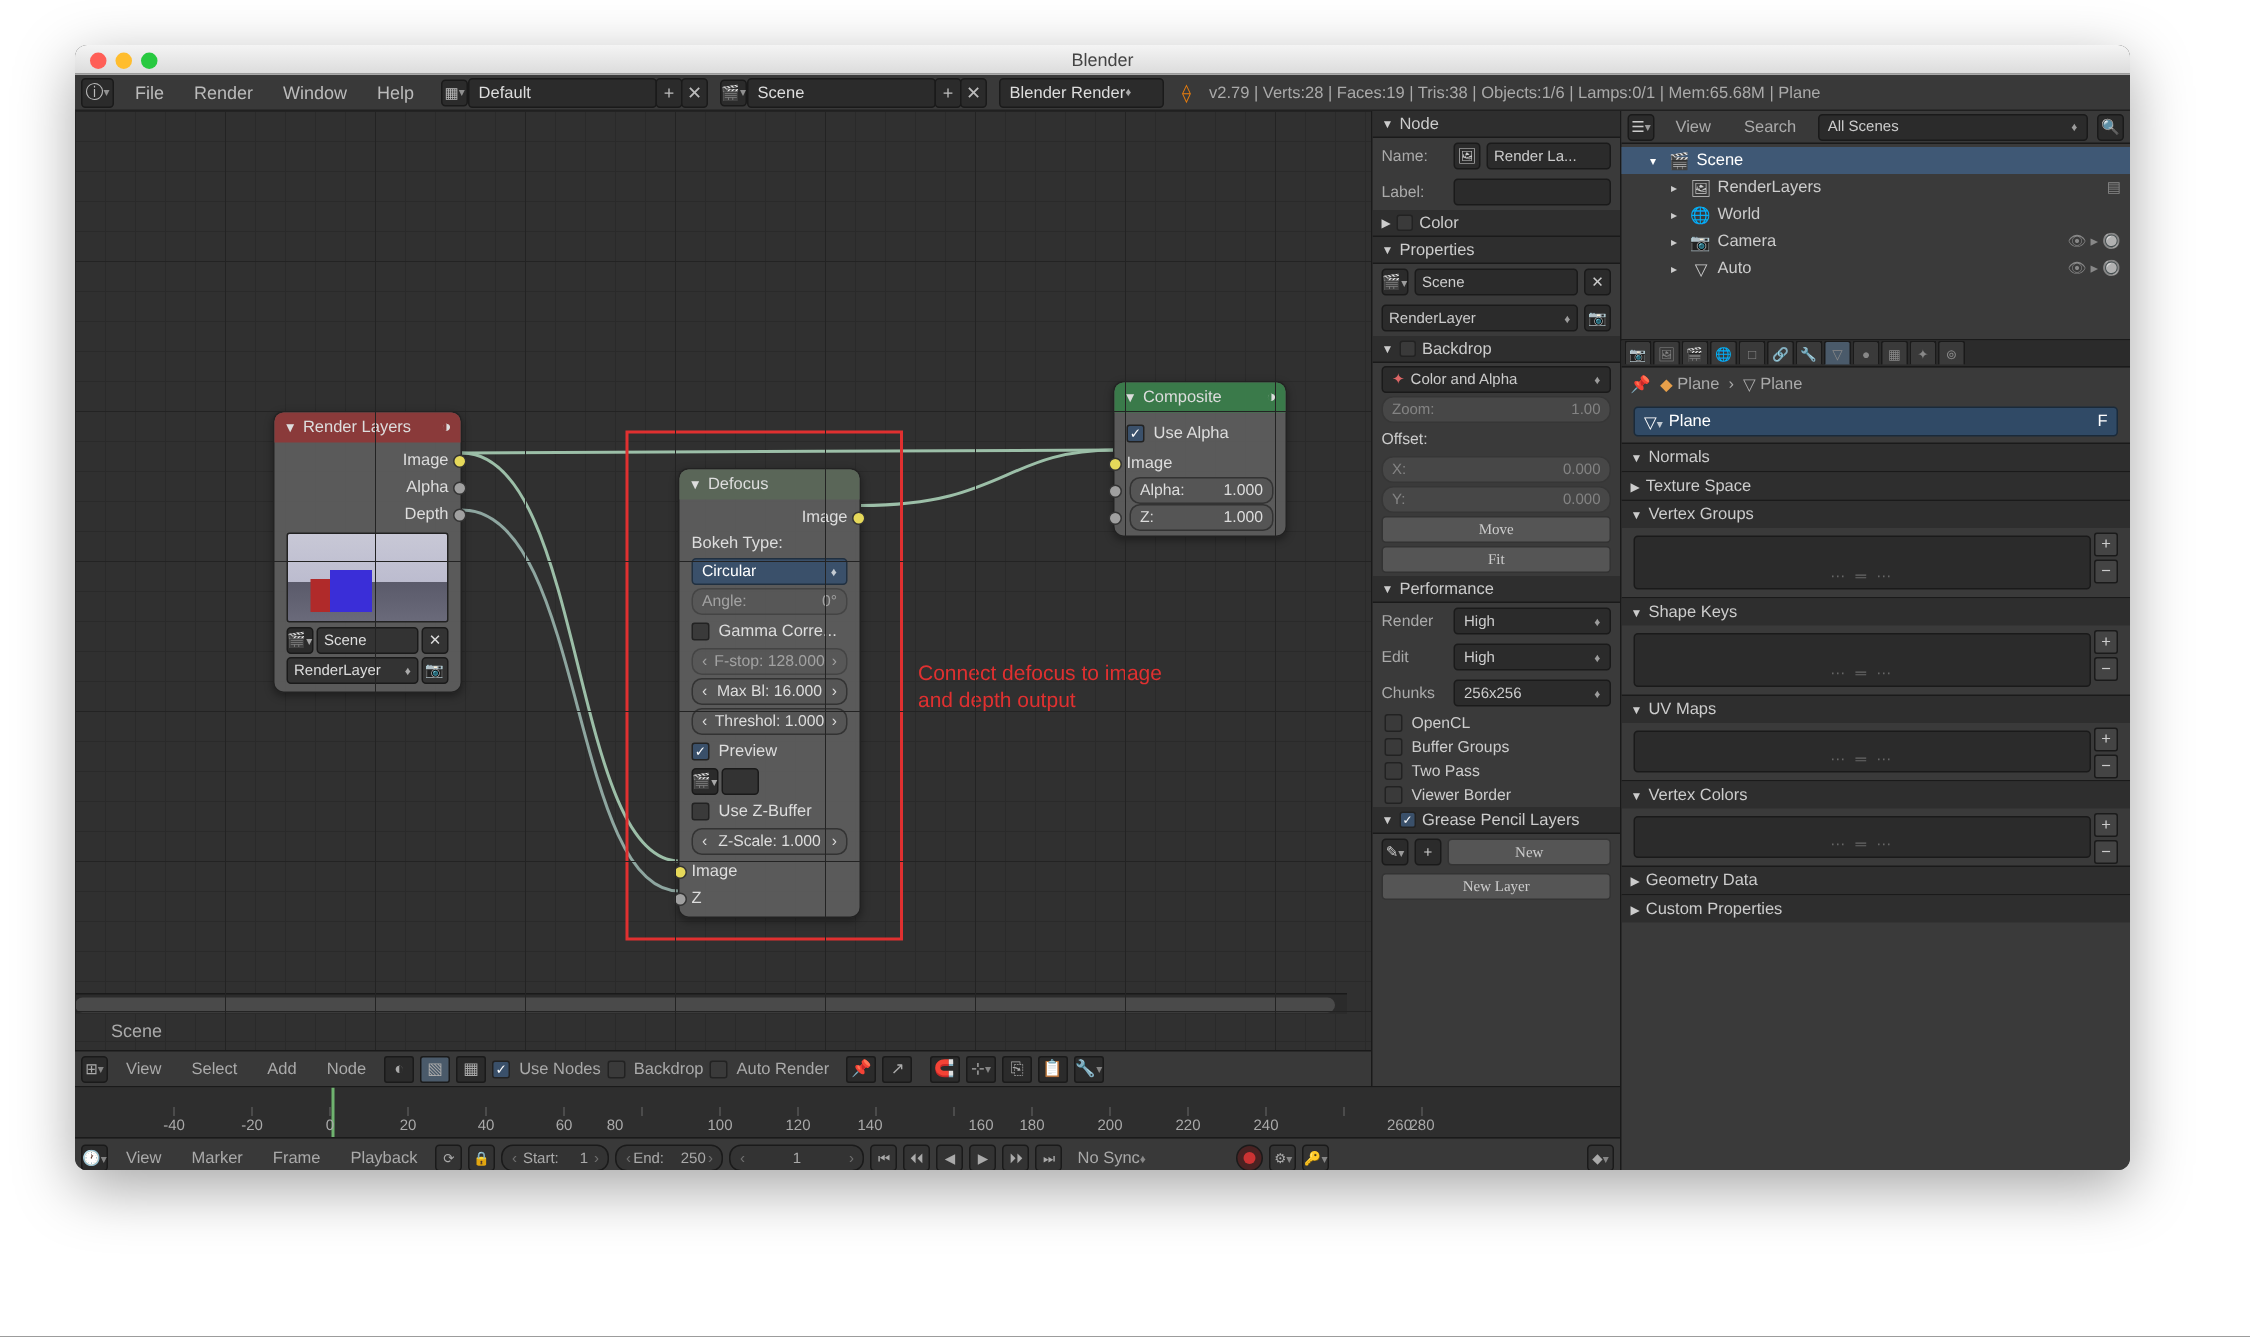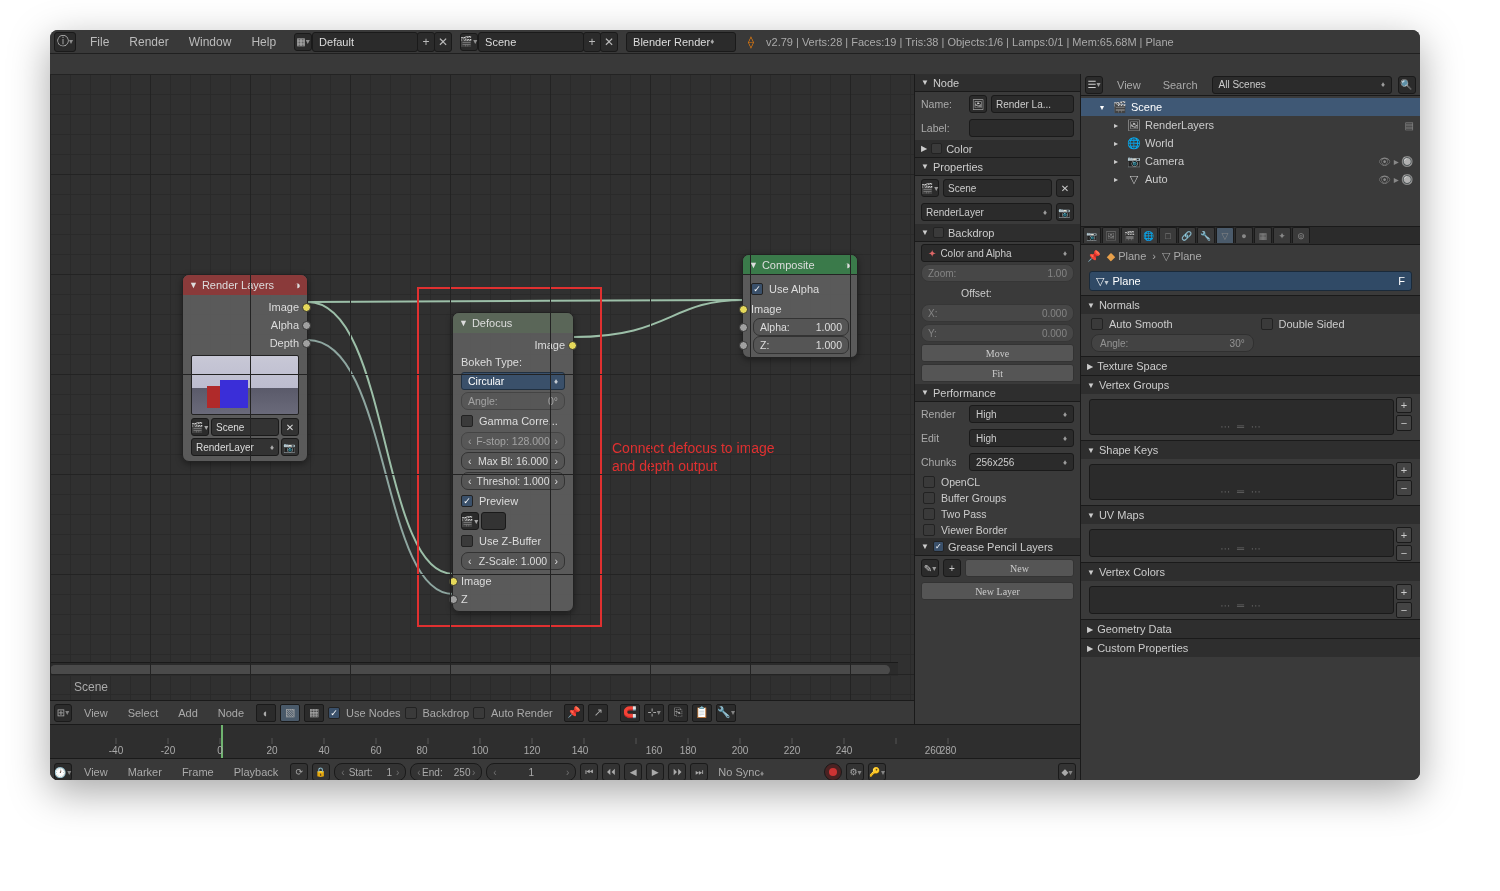--- a/index.html
+++ b/index.html
@@ -8,21 +8,21 @@
 .titlebar { height: 20px; background: linear-gradient(#f4f4f4,#dcdcdc); border-bottom: 1px solid #aaa; display:flex; align-items:center; padding:0 8px; font-size:12px; color:#444; }
 .traffic { display:flex; gap:6px; position:absolute; left:10px; top:5px; }
 .traffic span { width:11px; height:11px; border-radius:50%; display:inline-block; }
 .tr-close{background:#ff5f57;} .tr-min{background:#ffbd2e;} .tr-max{background:#28c940;}
 .titlebar .title { margin: 0 auto; }
 .menubar { height: 24px; background:#393939; display:flex; align-items:center; padding:0 4px; border-bottom:1px solid #202020; color:#bbb; font-size:12px; gap:0; }
 .menubar .iconbtn { width:22px; height:20px; background:#2b2b2b; border:1px solid #1a1a1a; border-radius:3px; margin-right:4px; display:flex; align-items:center; justify-content:center; }
 .menubar .mitem { padding:0 10px; cursor:default; }
 .menubar .spacer { width:8px; }
 .menubar .dropdown { background:#2b2b2b; border:1px solid #1a1a1a; height:20px; display:flex; align-items:center; padding:0 6px; border-radius:3px; font-size:11px; color:#ddd;}
-.menubar .dropdown.wide{ width:106px;}
+.menubar .dropdown.wide{ width:126px;}
 .menubar .plus, .menubar .x { width:18px; height:20px; background:#2b2b2b; border:1px solid #1a1a1a; display:flex; align-items:center; justify-content:center; border-radius:3px; margin-left:-1px; font-size:12px;}
 .statline { margin-left:8px; color:#aaa; font-size:11px; }
 
 .workspace { position:absolute; left:0; top:44px; right:0; bottom:0; }
 
 
 .nodeed { position:absolute; left:0; top:0; width:864px; height:626px; background:#303030;
   background-image: linear-gradient(#2a2a2a 1px, transparent 1px), linear-gradient(90deg,#2a2a2a 1px, transparent 1px);
   background-size: 20px 20px;
 }
@@ -114,32 +114,40 @@
 .crumbs .seg{display:flex;align-items:center;gap:3px;}
 .dname{height:20px;background:#304a66;border:1px solid #1a2a3a;border-radius:3px;display:flex;align-items:center;padding:0 6px;margin:4px 8px;color:#fff;justify-content:space-between;}
 .section{border-top:1px solid #1a1a1a;}
 .shead{height:18px;background:#2e2e2e;display:flex;align-items:center;padding:0 6px;gap:4px;}
 .shead .tri{font-size:8px;}
 .sbody{padding:2px 0;}
 .slist{height:36px;background:#2b2b2b;border:1px solid #1a1a1a;border-radius:3px;margin:3px 26px 3px 8px;position:relative;}
 .sbtns{position:absolute;right:8px;display:flex;flex-direction:column;gap:2px;}
 .sbtn{width:16px;height:16px;background:#444;border:1px solid #1a1a1a;border-radius:2px;display:flex;align-items:center;justify-content:center;font-size:11px;}
 .sdots{position:absolute;left:50%;bottom:2px;transform:translateX(-50%);color:#666;font-size:10px;letter-spacing:2px;}
-.sml{font-size:10.5px;margin-left:40px;}
+.sml{font-size:10.5px;}
 .pe-chk{display:flex;align-items:center;gap:6px;padding:2px 10px;font-size:11px;}
 .pe-chk .box{width:12px;height:12px;border:1px solid #222;border-radius:2px;background:#3a3a3a;}
 .pe-field{height:18px;background:#4a4a4a;border:1px solid #2a2a2a;border-radius:8px;display:flex;align-items:center;justify-content:space-between;padding:0 8px;margin:2px 10px;font-size:10px;opacity:.6;}
 
 .mini-ico{width:18px;height:18px;border:1px solid #1a1a1a;background:#2b2b2b;border-radius:3px;display:flex;align-items:center;justify-content:center;font-size:10px;}
 .car{font-size:8px;opacity:.7;}
 </style>
 </head>
 <body>
 
 <div class="window">
+  <div class="titlebar">
+    <div class="traffic">
+      <span class="tr-close"></span>
+      <span class="tr-min"></span>
+      <span class="tr-max"></span>
+    </div>
+    <span class="title">Blender</span>
+  </div>
 
   <div class="menubar">
     <div class="iconbtn">ⓘ<span class="car">▾</span></div>
     <span class="mitem">File</span>
     <span class="mitem">Render</span>
     <span class="mitem">Window</span>
     <span class="mitem">Help</span>
     <span class="spacer"></span>
     <div class="mini-ico">▦<span class="car">▾</span></div>
     <div class="dropdown wide">
@@ -553,36 +561,20 @@
             <span>Plane</span>
           </span>
         <span>F</span>
       </div>
 
       <div class="section">
         <div class="shead">
             <span class="tri">▼</span>
             <span>Normals</span>
           </div>
-        <div class="sbody">
-          <div style="display:flex">
-            <div class="pe-chk" style="flex:1">
-                <span class="box"></span>
-                <span>Auto Smooth</span>
-              </div>
-            <div class="pe-chk" style="flex:1">
-                <span class="box"></span>
-                <span>Double Sided</span>
-              </div>
-          </div>
-          <div class="pe-field" style="width:48%">
-              <span>Angle:</span>
-              <span>30°</span>
-            </div>
-        </div>
       </div>
       <div class="section">
           <div class="shead">
             <span class="tri">▶</span>
             <span>Texture Space</span>
           </div>
         </div>
       <div class="section">
         <div class="shead">
             <span class="tri">▼</span>
@@ -666,21 +658,21 @@
           <div class="tick" style="left: 118px;">-20</div>
           <div class="tline" style="left: 170px;"></div>
           <div class="tick" style="left: 170px;">0</div>
           <div class="tline" style="left: 222px;"></div>
           <div class="tick" style="left: 222px;">20</div>
           <div class="tline" style="left: 274px;"></div>
           <div class="tick" style="left: 274px;">40</div>
           <div class="tline" style="left: 326px;"></div>
           <div class="tick" style="left: 326px;">60</div>
           <div class="tline" style="left: 378px;"></div>
-          <div class="tick" style="left: 372px;">80</div>
+          <div class="tick" style="left: 360px;">80</div>
           <div class="tline" style="left: 430px;"></div>
           <div class="tick" style="left: 430px;">100</div>
           <div class="tline" style="left: 482px;"></div>
           <div class="tick" style="left: 482px;">120</div>
           <div class="tline" style="left: 534px;"></div>
           <div class="tick" style="left: 530px;">140</div>
           <div class="tline" style="left: 586px;"></div>
           <div class="tick" style="left: 604px;">160</div>
           <div class="tline" style="left: 638px;"></div>
           <div class="tick" style="left: 638px;">180</div>

